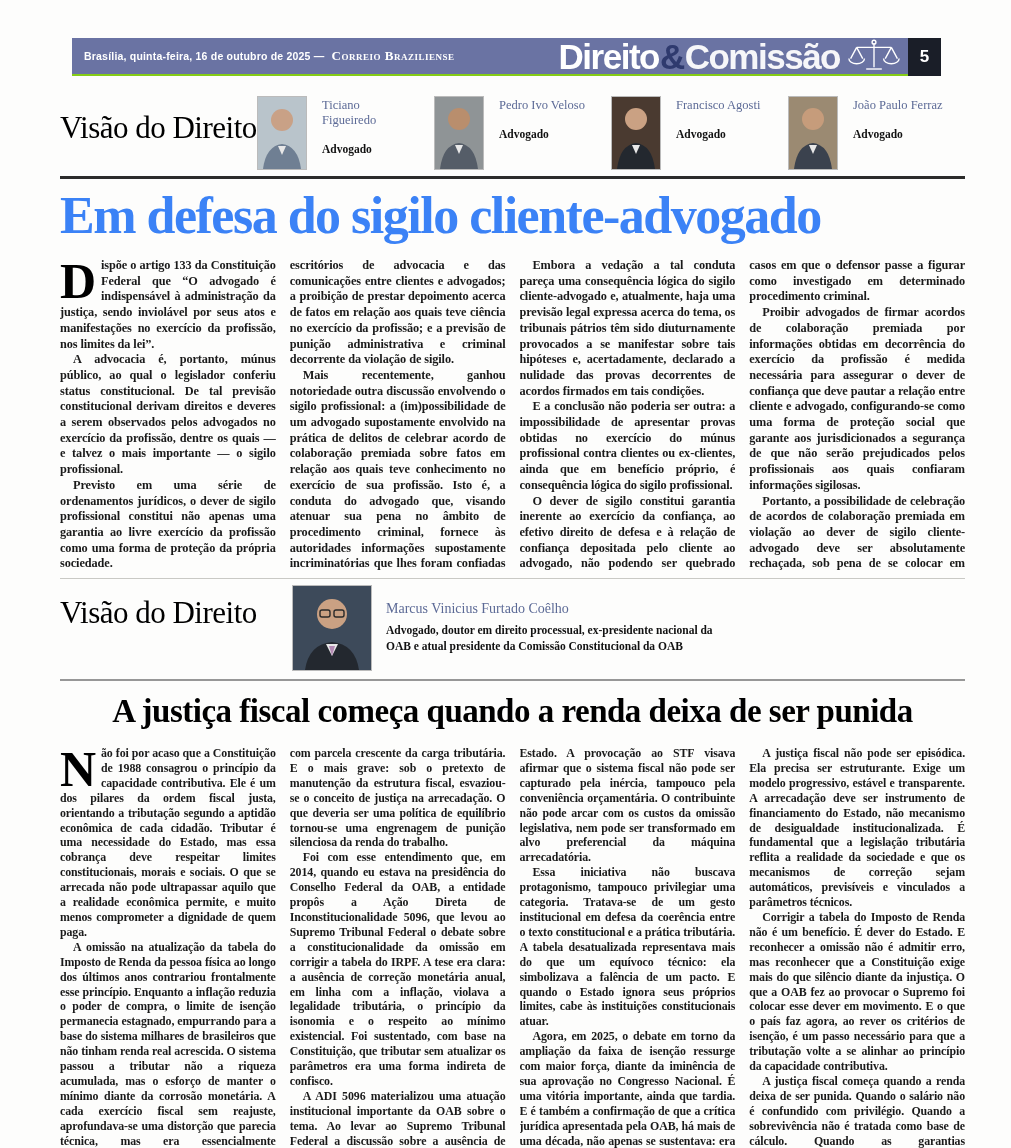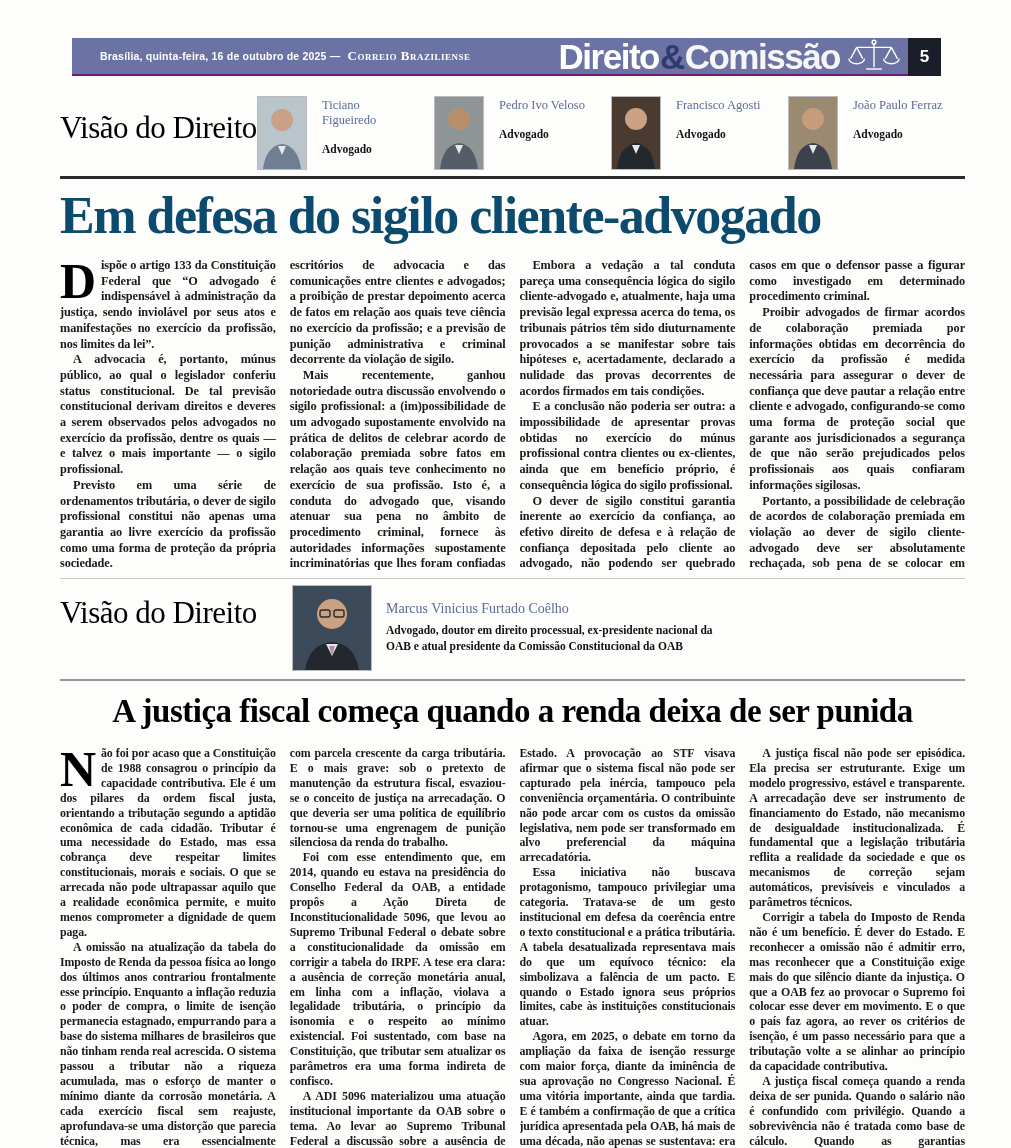--- a/index.html
+++ b/index.html
@@ -8,22 +8,22 @@
     background:#fdfdfc; box-sizing:border-box;
     padding:38px 46px 0 60px; overflow:hidden;
     font-family:"Liberation Serif", serif; color:var(--text,#1a1a1a);
     outline:1px solid #d8d8d4;
   }
   
   .masthead { display:flex; height:38px; margin:0 24px 0 12px; }
   .mast-bar {
     flex:1; background:var(--header_bar,#6a73a3);
     display:flex; align-items:center; justify-content:space-between;
-    padding:0 8px 0 28px; position:relative;
-    border-bottom:2px solid #701a75;
+    padding:0 8px 0 12px; position:relative;
+    border-bottom:2px solid #84cc16;
   }
   .dateline { font-family:"Liberation Sans", sans-serif; font-weight:bold;
     font-size:10.5px; color:#fff; letter-spacing:.2px; white-space:nowrap; }
   .dateline .paper { font-family:"Liberation Serif", serif; font-variant:small-caps;
     font-size:13px; margin-left:4px; letter-spacing:.5px; }
   .banner { display:flex; align-items:center; gap:6px; }
   .banner-text { font-family:"Liberation Sans", sans-serif; font-weight:bold;
     font-size:35px; letter-spacing:-1.5px; color:#fff; line-height:1; }
   .banner-text .amp { color:var(--header_amp,#2f3a6e); font-weight:bold; padding:0 1px; }
   .banner-text .b2 { font-weight:bold; opacity:.94; }
@@ -39,21 +39,21 @@
   .author-card { display:flex; width:177px; gap:15px; }
   .photo { width:48px; height:72px; flex:none; border:1px solid #bbb; }
   .author-meta { padding-top:2px; }
   .author-name { color:var(--author_name,#5c6a96); font-size:12.5px; line-height:1.18;
     width:92px; }
   .author-role { font-weight:bold; font-size:11.5px; margin-top:15px; color:#111; }
   .rule-dark { border:0; border-top:3px solid #2b2b2b; margin:6px 0 0; }
   .rule-med  { border:0; border-top:2px solid #979797; margin:8px 0 0; }
   
   .headline1 { font-size:52px; font-weight:bold; letter-spacing:-1.5px;
-    line-height:1.02; margin:10px 0 16px; color:#0c4a6e; }
+    line-height:1.02; margin:10px 0 16px; color:#3b82f6; }
   .headline2 { font-size:33px; font-weight:bold; letter-spacing:-.5px;
     text-align:center; margin:12px 0 16px; color:#000; }
   
   .cols { display:grid; grid-template-columns:repeat(4,1fr); column-gap:14px; overflow:hidden;font-weight:bold; }
   .cols .col { overflow:hidden; }
   .cols-a1 { height:312px; }
   .cols-a2 { height:438px; }
   .col p { margin:0; text-align:justify; letter-spacing:-.1px; }
   .cols-a1 .col p { font-size:12.3px; line-height:15.7px; }
   .cols-a2 .col p { font-size:11.9px; line-height:14.9px; }
@@ -158,21 +158,21 @@
   </div>
 
   <hr class="rule-dark">
 
   <h1 class="headline1">Em defesa do sigilo cliente-advogado</h1>
 
   <div class="cols cols-a1">
     <div class="col">
         <p class="dropcap">Dispõe o artigo 133 da Constituição Federal que “O advogado é indispensável à administração da justiça, sendo inviolável por seus atos e manifestações no exercício da profissão, nos limites da lei”.</p>
         <p class="indent">A advocacia é, portanto, múnus público, ao qual o legislador conferiu status constitucional. De tal previsão constitucional derivam direitos e deveres a serem observados pelos advogados no exercício da profissão, dentre os quais — e talvez o mais importante — o sigilo profissional.</p>
-        <p class="indent">Previsto em uma série de ordenamentos tributária, o dever de sigilo profissional constitui não apenas uma garantia ao livre exercício da profissão como uma forma de proteção da própria sociedade.</p>
+        <p class="indent">Previsto em uma série de ordenamentos jurídicos, o dever de sigilo profissional constitui não apenas uma garantia ao livre exercício da profissão como uma forma de proteção da própria sociedade.</p>
         <p class="indent">No Brasil, o sigilo das relações cliente-advogado é garantido por meio de previsões legais, como a inviolabilidade dos</p>
       </div>
     <div class="col">
         <p>escritórios de advocacia e das comunicações entre clientes e advogados; a proibição de prestar depoimento acerca de fatos em relação aos quais teve ciência no exercício da profissão; e a previsão de punição administrativa e criminal decorrente da violação de sigilo.</p>
         <p class="indent">Mais recentemente, ganhou notoriedade outra discussão envolvendo o sigilo profissional: a (im)possibilidade de um advogado supostamente envolvido na prática de delitos de celebrar acordo de colaboração premiada sobre fatos em relação aos quais teve conhecimento no exercício de sua profissão. Isto é, a conduta do advogado que, visando atenuar sua pena no âmbito de procedimento criminal, fornece às autoridades informações supostamente incriminatórias que lhes foram confiadas no âmbito da relação cliente-advogado.</p>
       </div>
     <div class="col">
         <p class="indent">Embora a vedação a tal conduta pareça uma consequência lógica do sigilo cliente-advogado e, atualmente, haja uma previsão legal expressa acerca do tema, os tribunais pátrios têm sido diuturnamente provocados a se manifestar sobre tais hipóteses e, acertadamente, declarado a nulidade das provas decorrentes de acordos firmados em tais condições.</p>
         <p class="indent">E a conclusão não poderia ser outra: a impossibilidade de apresentar provas obtidas no exercício do múnus profissional contra clientes ou ex-clientes, ainda que em benefício próprio, é consequência lógica do sigilo profissional.</p>
         <p class="indent">O dever de sigilo constitui garantia inerente ao exercício da confiança, ao efetivo direito de defesa e à relação de confiança depositada pelo cliente ao advogado, não podendo ser quebrado nem mesmo nos</p>

